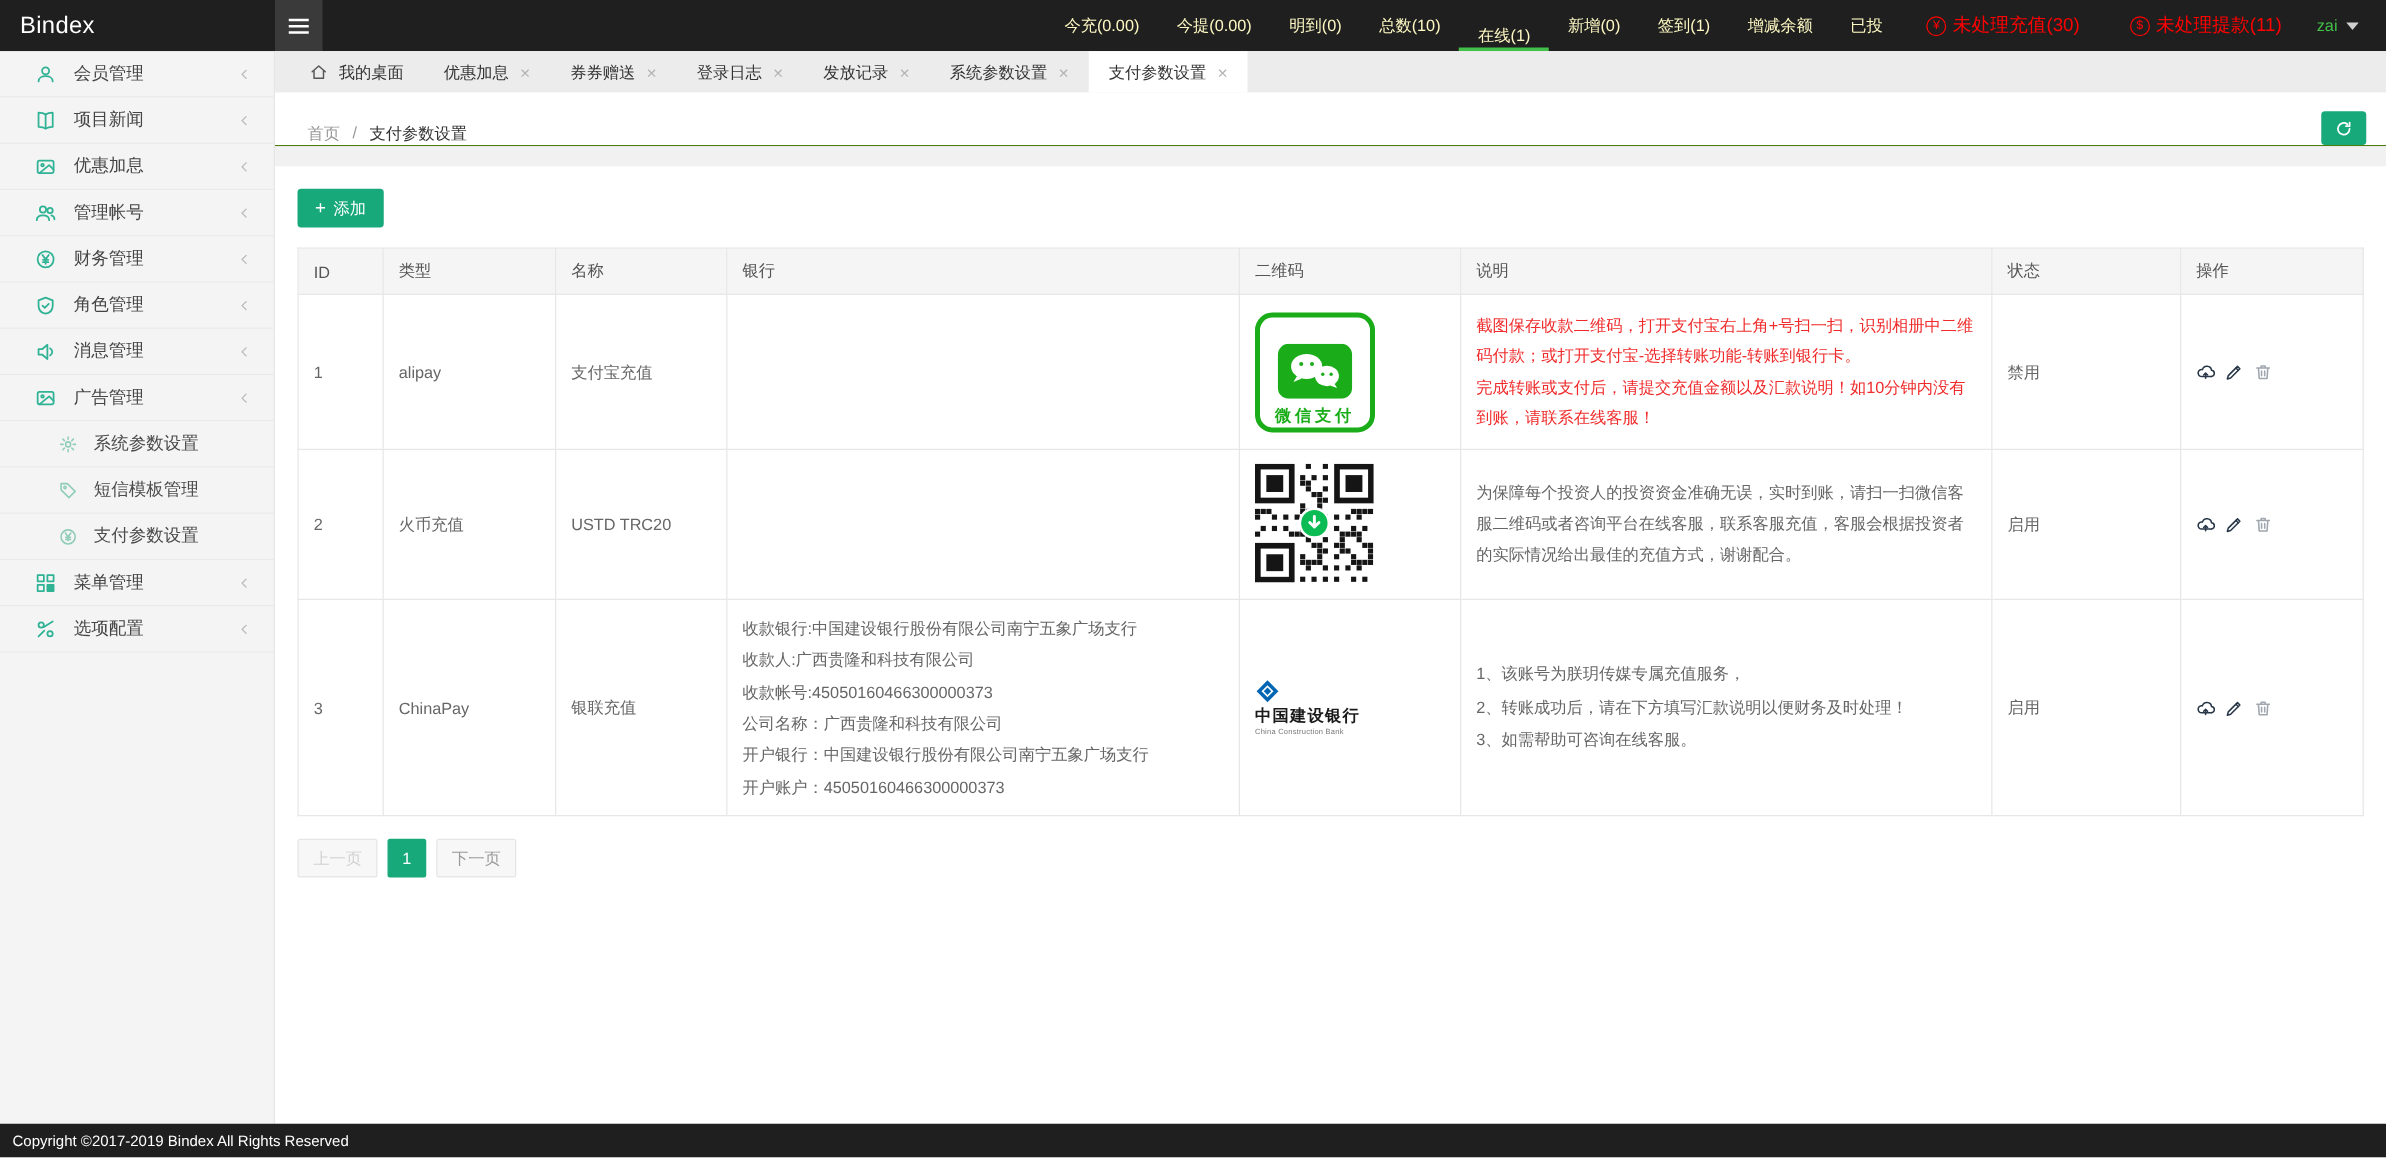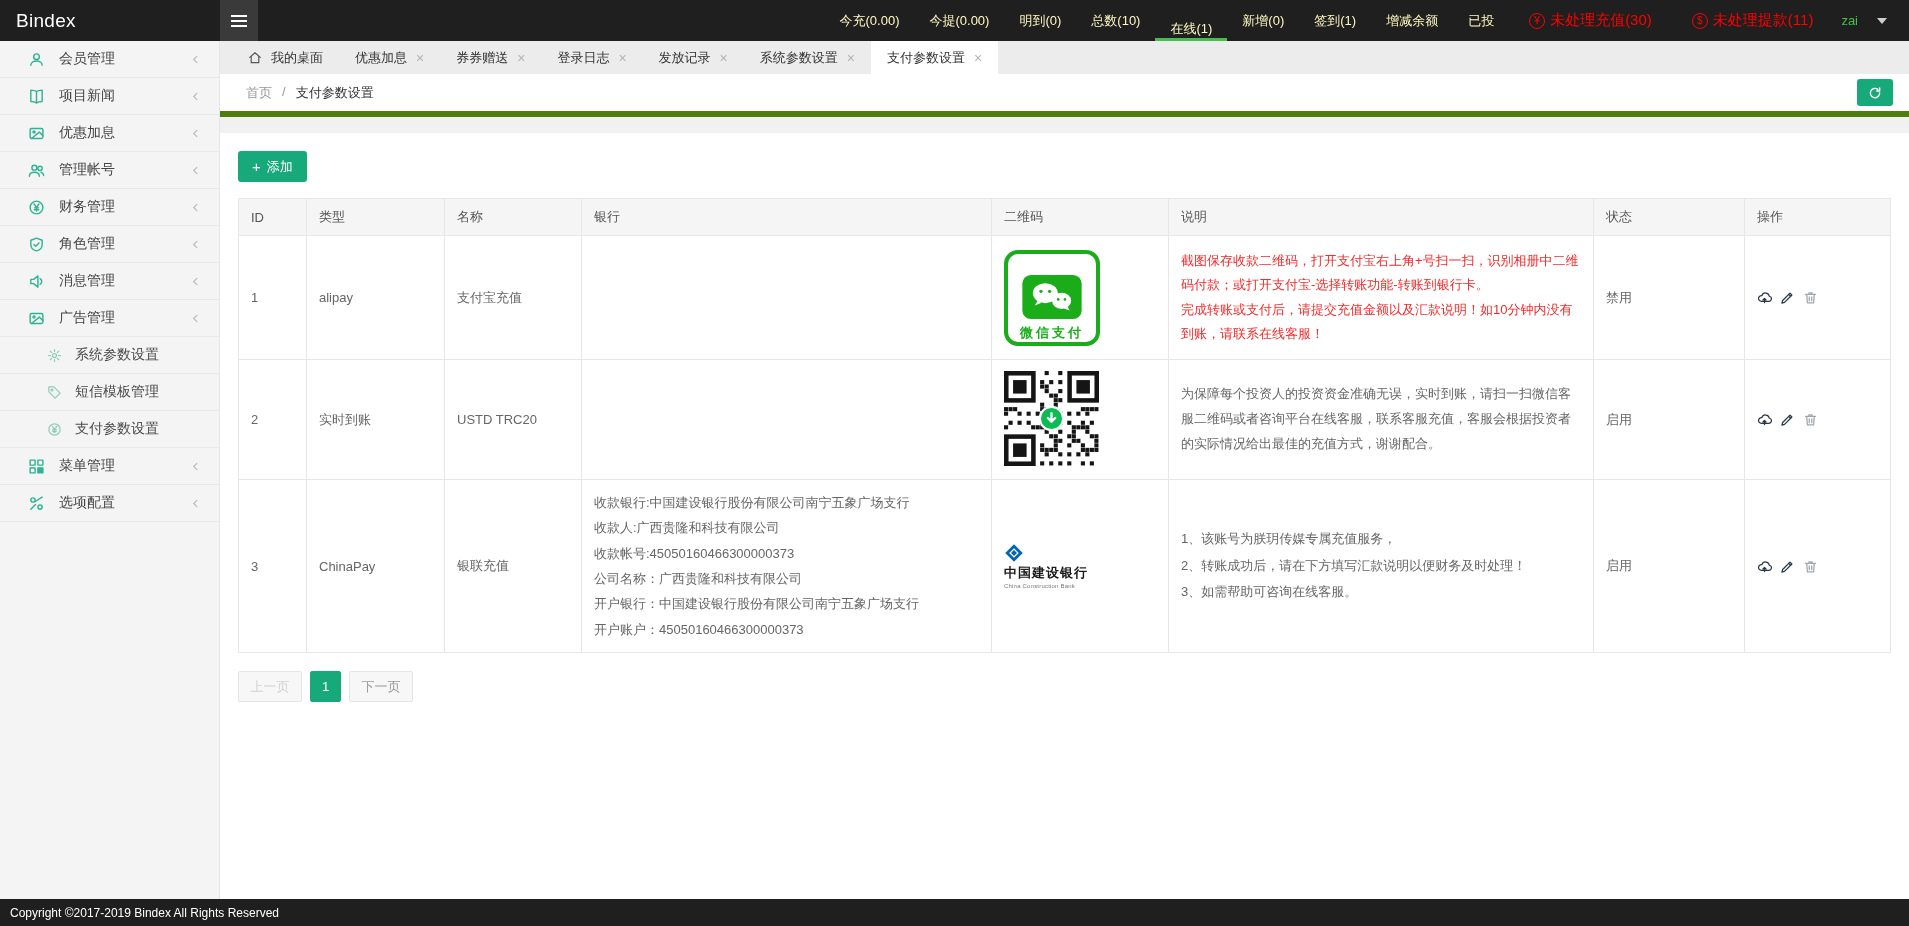--- a/index.html
+++ b/index.html
@@ -10,40 +10,40 @@
   
   .header{flex:0 0 40px;background:#1f1f1f;display:flex;align-items:stretch;color:#eee}
   .logo{width:220px;display:flex;align-items:center;padding-left:16px;color:#fff;font-size:19px;letter-spacing:.3px}
   .hamburger{width:38px;background:#3a3a3a;display:flex;flex-direction:column;align-items:center;justify-content:center;gap:3px;cursor:pointer}
   .hamburger i{width:16px;height:2px;background:#fff}
   .hstats{margin-left:auto;display:flex;align-items:stretch}
   .stat{display:flex;align-items:center;padding:0 15px;font-size:13px;color:#fef9c3;cursor:pointer;white-space:nowrap}
   .stat.active{border-bottom:3px solid #43c04a;padding-top:20px}
   .alert-item{display:flex;align-items:center;gap:5px;padding:0 20px;color:#f00;font-size:15px;cursor:pointer;white-space:nowrap}
   .coin{width:16px;height:16px;border:1px solid #f00;border-radius:50%;display:inline-flex;align-items:center;justify-content:center;font-size:10px;flex:0 0 16px}
-  .user{display:flex;align-items:center;gap:19px;padding:0 22px 0 8px;color:#43c04a;font-size:13px;cursor:pointer}
+  .user{display:flex;align-items:center;gap:7px;padding:0 22px 0 8px;color:#43c04a;font-size:13px;cursor:pointer}
   .caret{width:0;height:0;border-left:5px solid transparent;border-right:5px solid transparent;border-top:6px solid #cfcfcf}
 
   
   .main{flex:1;display:flex;min-height:0}
   .sidebar{flex:0 0 220px;background:#f4f4f5;border-right:1px solid #e6e6e8;overflow:hidden}
   .side-item{height:37px;display:flex;align-items:center;gap:14px;padding:0 18px 0 28px;border-bottom:1px solid #e9e9eb;font-size:14px;color:#454545;cursor:pointer}
   .side-item svg{width:17px;height:17px;color:#2fb394;flex:0 0 17px}
   .side-item .chev{margin-left:auto;color:#b9b9b9;width:11px;height:11px;flex:0 0 11px}
   .sub-item{height:37px;display:flex;align-items:center;gap:13px;padding-left:47px;border-bottom:1px solid #e9e9eb;font-size:14px;color:#4a4a4a;cursor:pointer}
   .sub-item svg{width:15px;height:15px;color:#90cdb7;flex:0 0 15px}
 
   .content{flex:1;display:flex;flex-direction:column;min-width:0;background:#f1f1f1}
   .tabbar{flex:0 0 33px;background:#ececec;display:flex;align-items:stretch;padding-left:12px}
   .tab{display:flex;align-items:center;gap:9px;padding:0 16px;font-size:13px;color:#333;cursor:pointer;white-space:nowrap}
   .tab .x{color:#b3b3b3;font-size:14px;cursor:pointer}
   .tab.active{background:#fff}
   .tab svg{width:14px;height:14px;color:#555}
 
-  .crumbbar{flex:0 0 43px;background:#fff;border-bottom:6px solid #4d7c0f;display:flex;align-items:center;padding:0 16px 0 26px}
+  .crumbbar{flex:0 0 43px;background:#fff;border-bottom:1px solid #4d7c0f;display:flex;align-items:flex-end;padding:0 16px 0 26px}
   .crumb{display:flex;gap:10px;font-size:13px;color:#999}
   .crumb .cur{color:#333}
   .refresh-btn{margin-left:auto;width:36px;height:27px;background:#18a97b;border-radius:3px;display:flex;align-items:center;justify-content:center;cursor:pointer}
   .refresh-btn svg{width:14px;height:14px;color:#fff}
 
   .gap{flex:0 0 16px;background:#f1f1f1}
   .panel{flex:1;background:#fff;padding:18px;overflow:hidden}
   .add-btn{display:inline-flex;align-items:center;gap:6px;height:31px;padding:0 14px;background:#18a97b;color:#fff;font-size:13px;border:none;border-radius:3px;cursor:pointer;margin-bottom:16px;font-family:inherit}
   .add-btn .plus{font-size:15px;line-height:1}
 
@@ -432,21 +432,21 @@
                     </svg>
                   <svg class="act-trash" viewBox="0 0 24 24">
                       <use href="#i-trash"></use>
                     </svg>
                 </div>
               </td>
             </tr>
 
             <tr style="height:120px">
               <td>2</td>
-              <td>实时到账</td>
+              <td>火币充值</td>
               <td>USTD TRC20</td>
               <td></td>
               <td class="qr-cell">
                 <svg class="qr-box" viewBox="0 0 90 90">
                   <rect x="0" y="0" width="90" height="90" fill="#fff"></rect>
                   <g fill="#151515">
                       <rect x="38.5" y="0.0" width="3.9" height="3.9"></rect>
                       <rect x="51.4" y="0.0" width="3.9" height="3.9"></rect>
                       <rect x="34.2" y="8.6" width="3.9" height="3.9"></rect>
                       <rect x="42.8" y="8.6" width="3.9" height="3.9"></rect>

